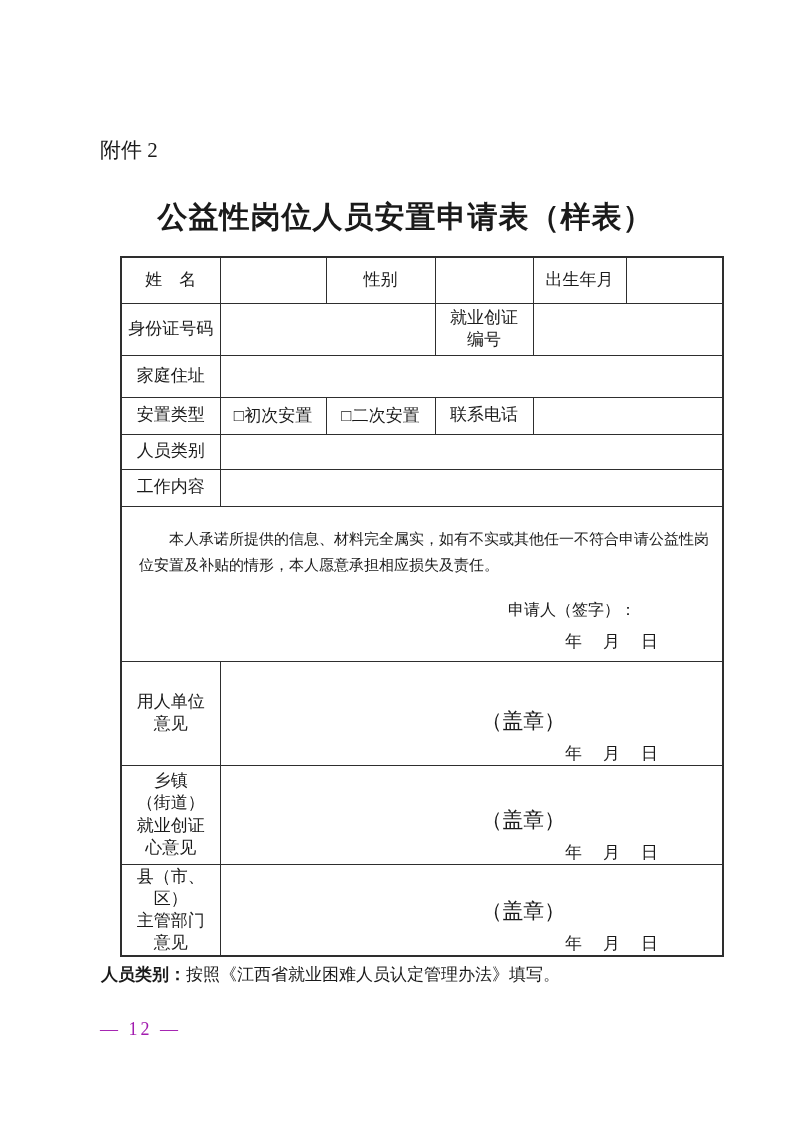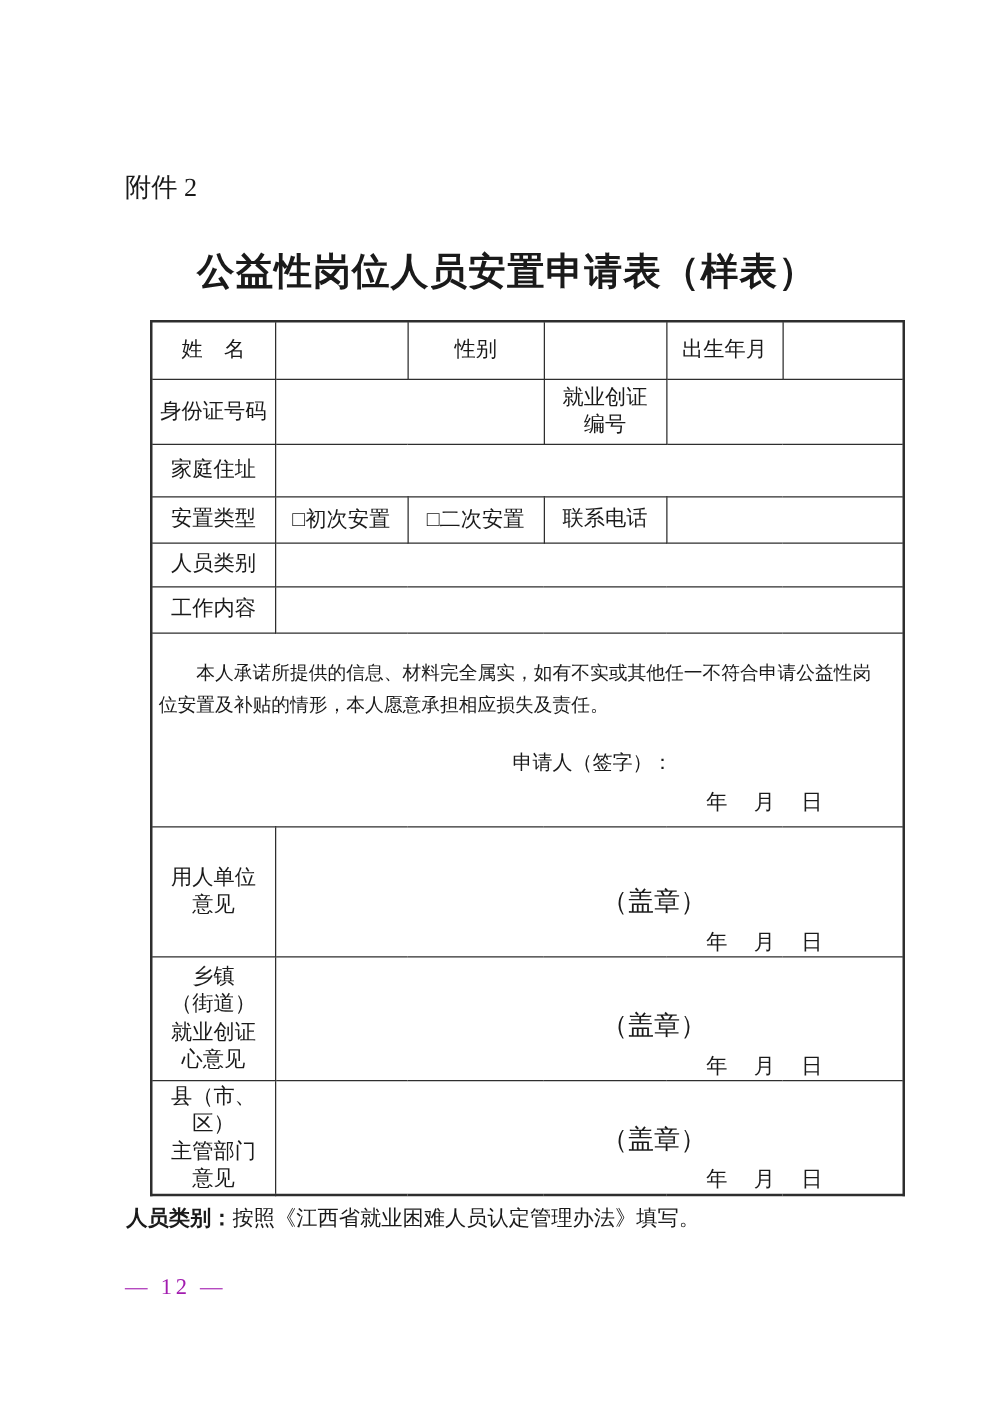--- a/index.html
+++ b/index.html
@@ -54,20 +54,21 @@
     white-space:pre-line;
     text-indent:2em;
     font-size:15px;
     line-height:26px;
     padding:19px 5px 0 5px;
     word-break:keep-all;
   }
   .signer {
     margin:22px 0 0 288px;
     font-size:16px;
+    text-align:center;
   }
   .date-line {
     text-align:right;
     padding-right:62px;
     font-size:17px;
     letter-spacing:2px;
   }
   .commit-cell .date-line { margin-top:9px; }
   .seal-cell {
     vertical-align:bottom;
@@ -92,21 +93,21 @@
     font-size:18px;
     letter-spacing:3px;
     color:#a21caf;
   }
   tr.h1  td { height:46px; }
   tr.h2  td { height:52px; }
   tr.h3  td { height:42px; }
   tr.h4  td { height:37px; }
   tr.h5  td { height:35px; }
   tr.h6  td { height:37px; }
-  tr.h7  td { height:155px; }
+  tr.h7  td { height:155px;padding-left:12px; }
   tr.h8  td { height:104px; }
   tr.h9  td { height:99px; }
   tr.h10 td { height:92px; }
 </style>
 </head>
 <body>
 
 <div class="page">
 
   <div class="attachment">附件 2</div>

